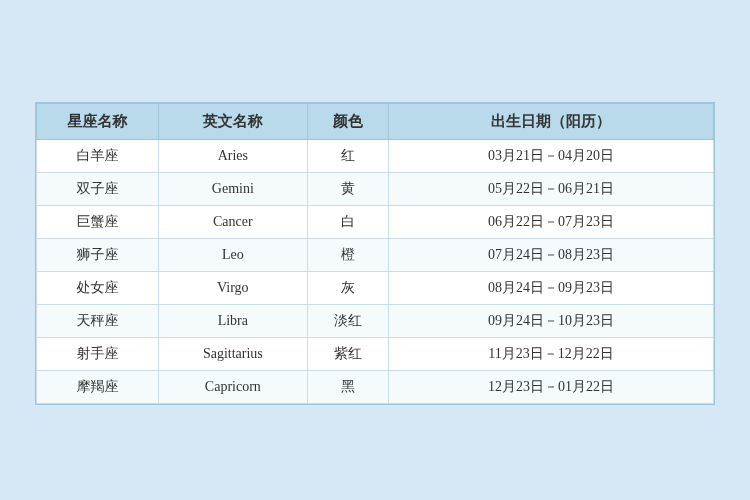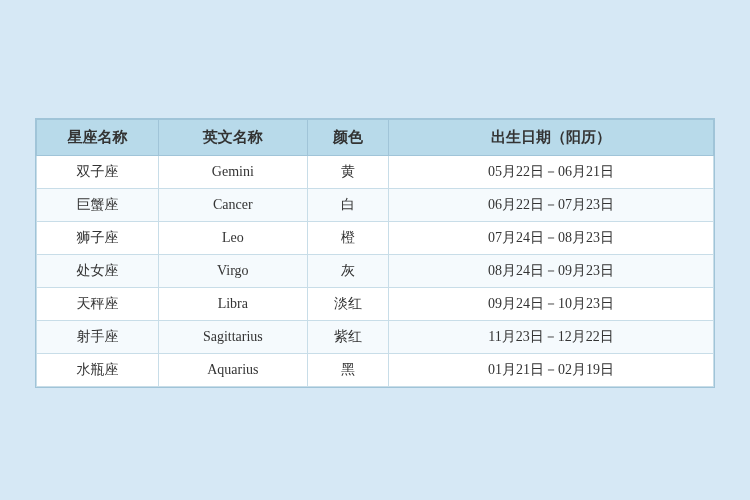--- a/index.html
+++ b/index.html
@@ -67,20 +67,26 @@
   <table>
     <thead>
       <tr>
         <th class="col-cn">星座名称</th>
         <th class="col-en">英文名称</th>
         <th class="col-color">颜色</th>
         <th class="col-date">出生日期（阳历）</th>
       </tr>
     </thead>
     <tbody id="table-body">
+    <tr>
+          <td>白羊座</td>
+          <td>Aries</td>
+          <td>红</td>
+          <td>03月21日－04月20日</td>
+        </tr>
         <tr>
           <td>双子座</td>
           <td>Gemini</td>
           <td>黄</td>
           <td>05月22日－06月21日</td>
         </tr>
         <tr>
           <td>巨蟹座</td>
           <td>Cancer</td>
           <td>白</td>
@@ -104,20 +110,20 @@
           <td>淡红</td>
           <td>09月24日－10月23日</td>
         </tr>
         <tr>
           <td>射手座</td>
           <td>Sagittarius</td>
           <td>紫红</td>
           <td>11月23日－12月22日</td>
         </tr>
         <tr>
-          <td>水瓶座</td>
-          <td>Aquarius</td>
+          <td>摩羯座</td>
+          <td>Capricorn</td>
           <td>黑</td>
-          <td>01月21日－02月19日</td>
+          <td>12月23日－01月22日</td>
         </tr>
       </tbody>
   </table>
 </div>
 
 </body></html>

